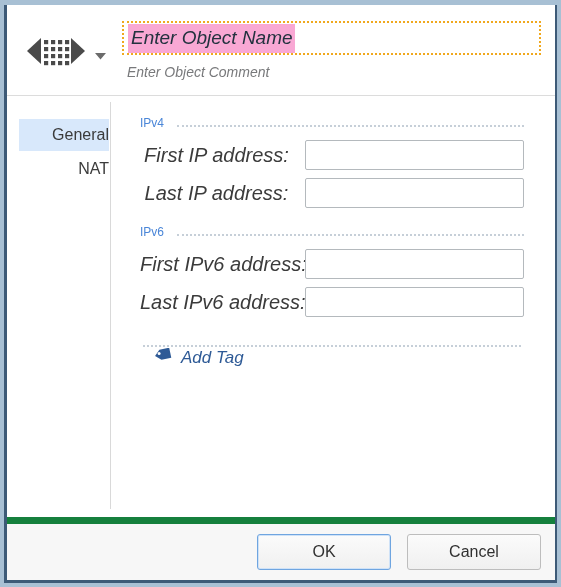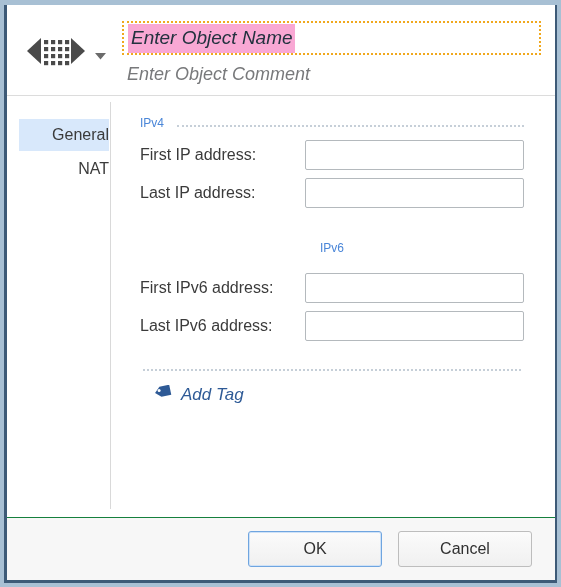--- a/index.html
+++ b/index.html
@@ -102,21 +102,21 @@
     font-style: italic;
     color: #23323f;
     background: #f9a8d4;
     padding: 1px 2px 2px 3px;
     line-height: 26px;
     white-space: nowrap;
   }
   #comment-value {
     margin-top: 9px;
     margin-left: 5px;
-    font-size: 18px;
+    font-size: 14px;
     font-style: italic;
     color: #78797b;
     white-space: nowrap;
   }
   
   #body {
     flex: 1;
     display: flex;
     background: #ffffff;
     position: relative;
@@ -170,66 +170,66 @@
     border-top: 2px dotted #c6cfd8;
   }
   .field-row {
     display: flex;
     align-items: center;
     margin-top: 8px;
   }
   .field-label {
     width: 165px;
     min-width: 165px;
-    text-align: left;
+    text-align: center;
     padding-right: 12px;
-    font-size: 16px;
+    font-size: 20px;
     color: #3b3b3b;
     box-sizing: border-box;
     white-space: nowrap;
+    font-style: italic;
   }
   .field-input {
     flex: 1;
     height: 30px;
     box-sizing: border-box;
     border: 1px solid #b4b9bd;
     border-radius: 2px;
     background: #ffffff;
     cursor: text;
   }
   #tag-sep {
     margin: 28px 3px 0 3px;
     height: 1px;
     border-top: 2px dotted #c6cfd8;
   }
   #add-tag {
     display: flex;
     align-items: center;
-    margin-top: 13px;
     margin-left: 14px;
     cursor: pointer;
     width: max-content;
   }
   #add-tag-label {
     margin-left: 9px;
     font-size: 17px;
     font-style: italic;
     color: #2e5a96;
     white-space: nowrap;
   }
   
   #footer {
     height: 63px;
     min-height: 63px;
     background: #f7f7f7;
-    border-top: 1px solid #15803d;
+    border-top: 7px solid #15803d;
     display: flex;
     align-items: center;
     justify-content: flex-end;
-    padding-right: 23px;
+    padding-right: 14px;
     box-sizing: border-box;
   }
   .dlg-btn {
     width: 132px;
     height: 34px;
     font-size: 16px;
     color: #303030;
     background: linear-gradient(#fbfbfb, #f0f0f0);
     border: 1px solid #bdbdbd;
     border-radius: 3px;
@@ -314,21 +314,21 @@
         </div>
         <div class="field-row">
           <span class="field-label">First IP address:</span>
           <div class="field-input"></div>
         </div>
         <div class="field-row">
           <span class="field-label">Last IP address:</span>
           <div class="field-input"></div>
         </div>
 
-        <div class="section-head" style="margin-top:33px;flex-direction:column;">
+        <div class="section-head" style="margin-top:17px;">
           <span class="section-title">IPv6</span>
           <span class="dotline"></span>
         </div>
         <div class="field-row">
           <span class="field-label">First IPv6 address:</span>
           <div class="field-input"></div>
         </div>
         <div class="field-row">
           <span class="field-label">Last IPv6 address:</span>
           <div class="field-input"></div>

